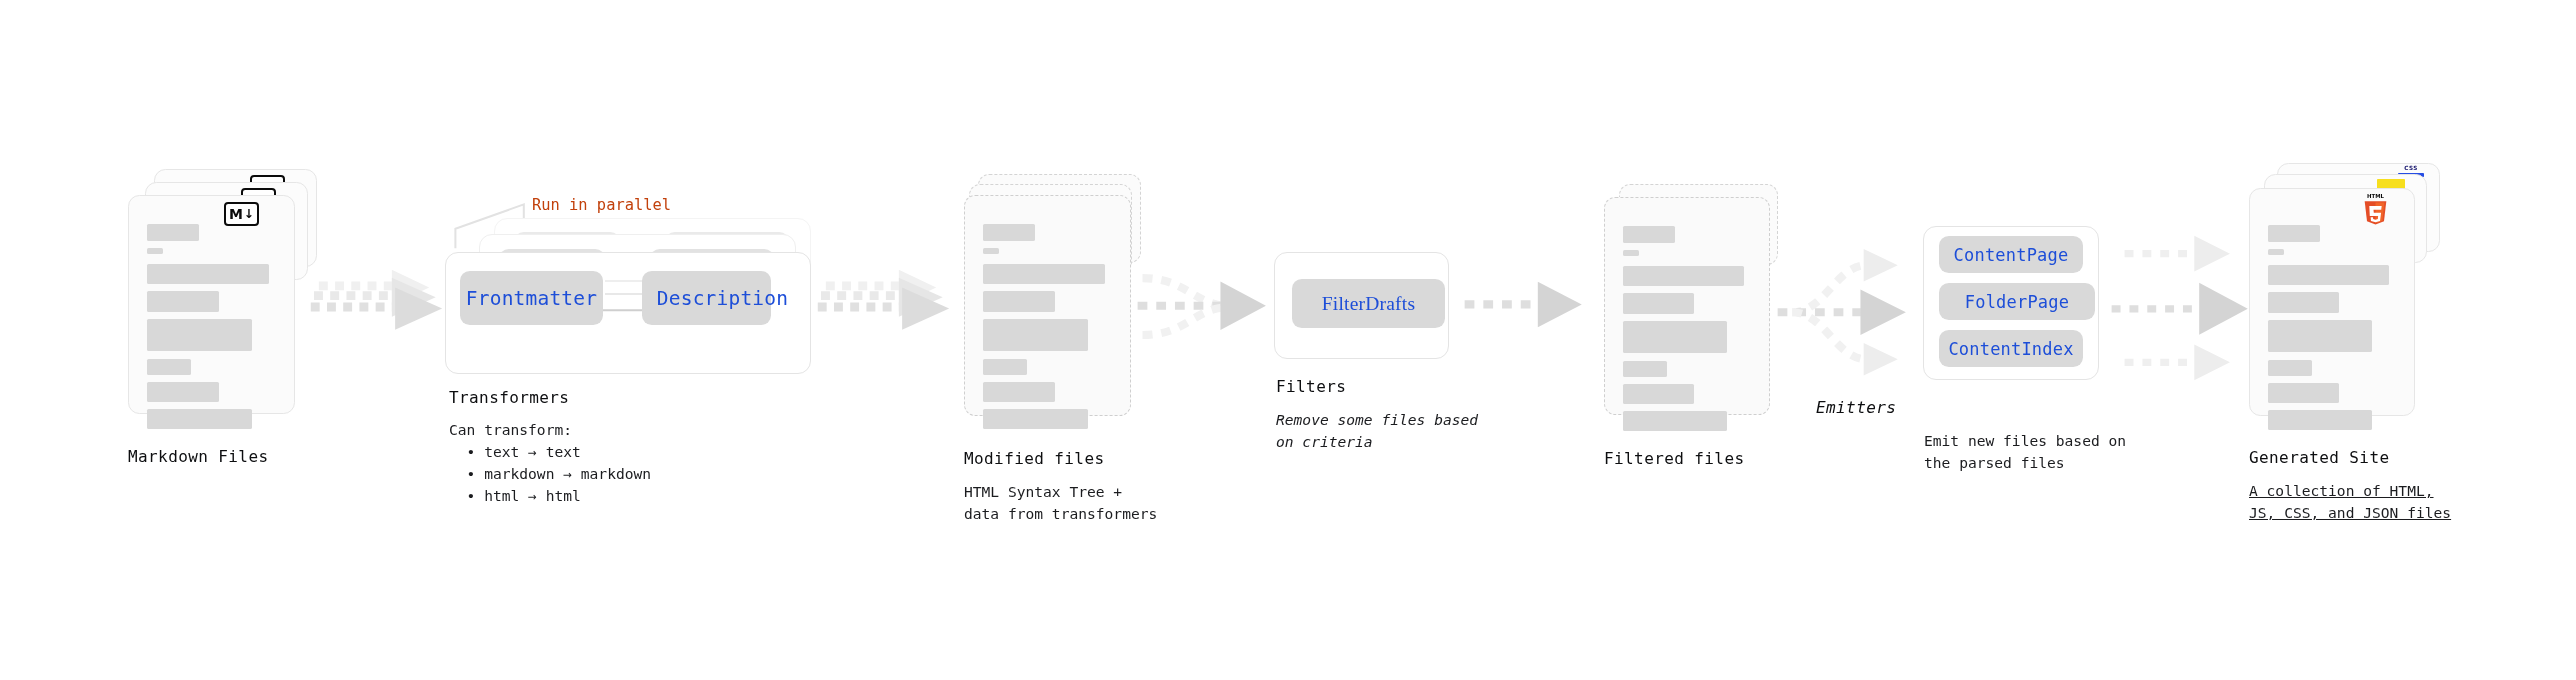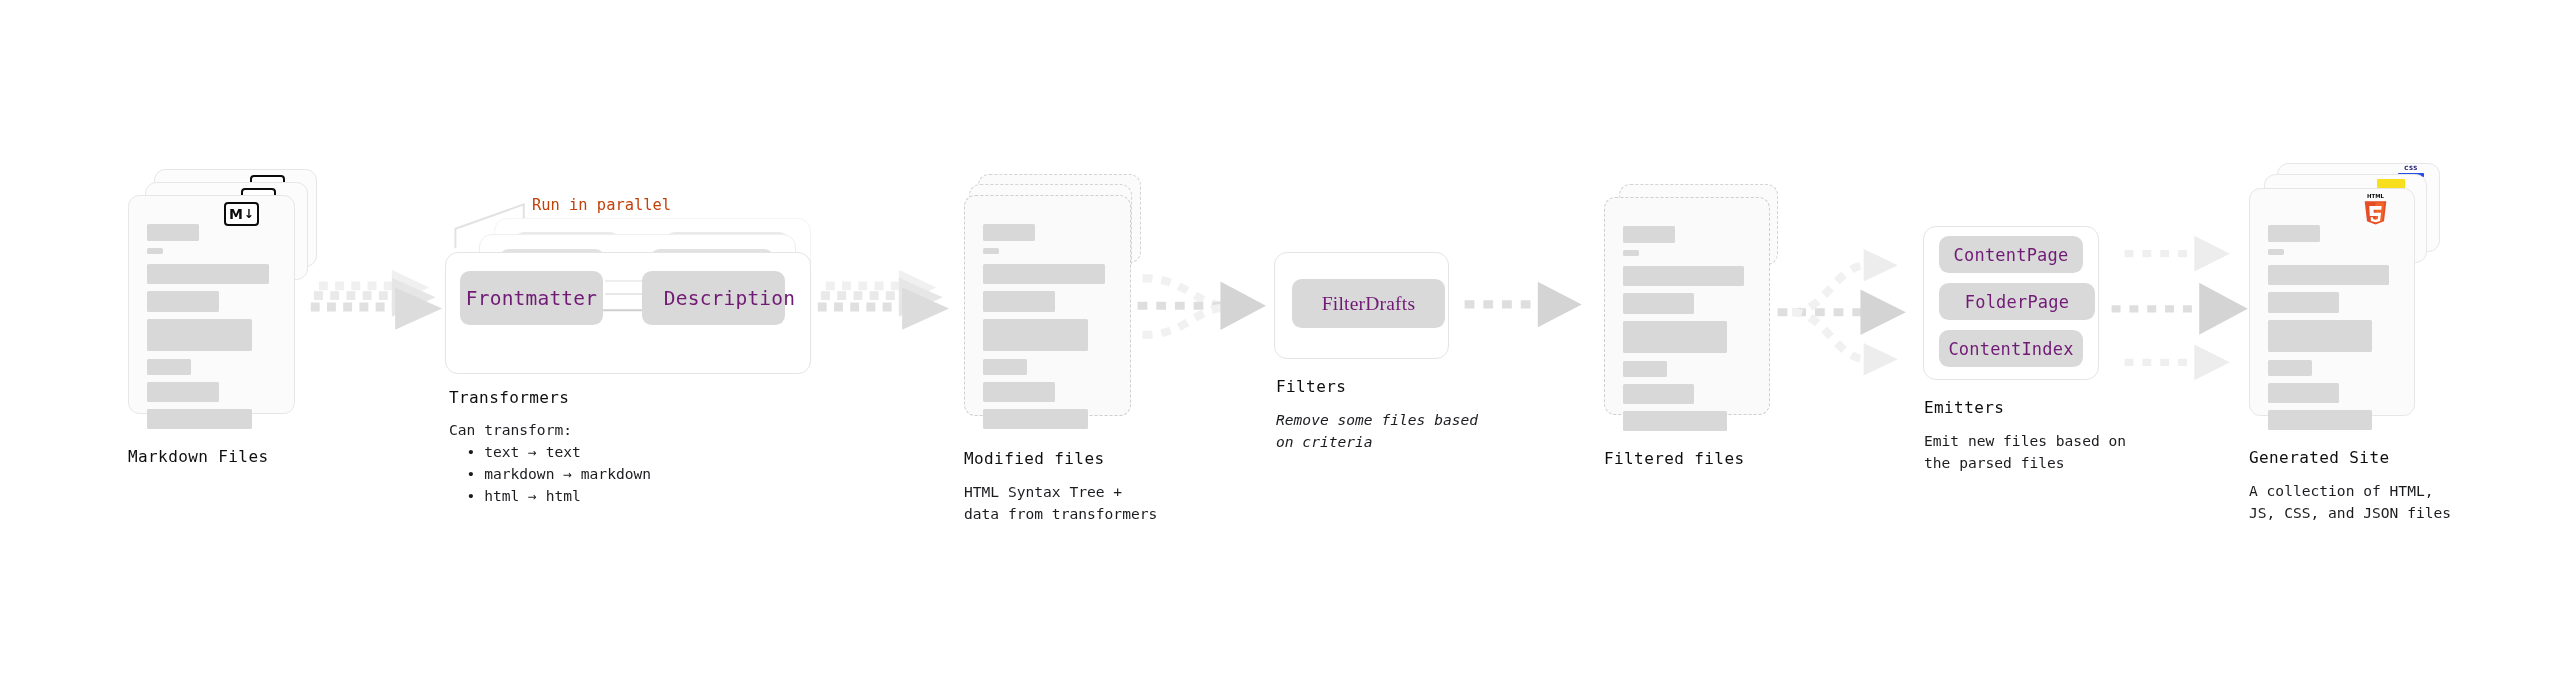--- a/index.html
+++ b/index.html
@@ -52,21 +52,21 @@
   .panel{
     position:absolute;background:#ffffff;border:1.6px solid #e4e4e4;
     border-radius:13px;box-sizing:border-box;
   }
   .panel.ghost1{background:#ffffff;border-color:#efefef;}
   .panel.ghost2{background:#ffffff;border-color:#f4f4f4;}
 
   .pill{
     position:absolute;background:#d9d9d9;border-radius:9.8px;
     display:flex;align-items:center;justify-content:center;
-    font-size:19.5px;letter-spacing:0.2px;color:#701a75;box-sizing:border-box;
+    font-size:19.5px;letter-spacing:0.2px;color:#1d4ed8;box-sizing:border-box;
   }
   .pill.g1{background:#eaeaea;color:transparent;}
   .pill.g2{background:#e2e2e2;color:transparent;}
 
   
   .title{
     position:absolute;font-size:16px;letter-spacing:0.4px;color:#0d0e10;white-space:nowrap;
   }
   .subtitle{
     position:absolute;font-size:14.6px;line-height:22px;color:#1b1c1f;white-space:pre;
@@ -153,21 +153,21 @@
         <line x1="0" y1="22" x2="54" y2="22"></line>
           <polygon points="52,17 62,22 52,27" fill="#e8e8e8" stroke="none"></polygon>
       </g>
       <g stroke="#cfcfcf" stroke-width="2.5" fill="none">
         <line x1="-4" y1="42" x2="56" y2="42"></line>
           <polygon points="54,36 66,42 54,48" fill="#cfcfcf" stroke="none"></polygon>
       </g>
     </svg>
 
     <div class="pill" style="left:460px;top:271px;width:143px;height:54px;">Frontmatter</div>
-    <div class="pill" style="left:642px;top:271px;width:143px;height:54px;padding-left:32px;">Description</div>
+    <div class="pill" style="left:642px;top:271px;width:129px;height:54px;padding-left:32px;">Description</div>
 
     <div class="title" style="left:449px;top:388px;">Transformers</div>
     <div class="subtitle" style="left:449px;top:419px;">Can transform:
   • text → text
   • markdown → markdown
   • html → html</div>
   </div>
 
   <svg class="flow" style="left:821px;top:268px;" width="146" height="65" viewBox="0 0 180 80">
     <g stroke-dasharray="11 9" stroke-width="11" fill="none">
@@ -248,21 +248,21 @@
     <polygon points="108,6 150,26 108,46" fill="#ededed"></polygon>
     <polygon points="104,56 160,84 104,112" fill="#d4d4d4"></polygon>
     <polygon points="108,122 150,142 108,162" fill="#ededed"></polygon>
   </svg>
 
   <div>
     <div class="panel" style="left:1923px;top:226px;width:176px;height:154px;"></div>
     <div class="pill" style="left:1939px;top:236px;width:144px;height:37px;font-size:17px;">ContentPage</div>
     <div class="pill" style="left:1939px;top:283px;width:156px;height:37px;font-size:17px;">FolderPage</div>
     <div class="pill" style="left:1939px;top:330px;width:144px;height:37px;font-size:17px;">ContentIndex</div>
-    <div class="title" style="left:1924px;top:398px;">Emitters</div>
+    <div class="title" style="left:1816px;top:398px;font-style:italic;">Emitters</div>
     <div class="subtitle" style="left:1924px;top:430px;">Emit new files based on
 the parsed files</div>
   </div>
 
   <svg class="flow" style="left:2110px;top:231px;" width="154" height="154" viewBox="0 0 190 190">
     <g fill="none" stroke-width="9" stroke-dasharray="11 11">
       <line x1="18" y1="28" x2="108" y2="28" stroke="#efefef"></line>
       <line x1="2" y1="96" x2="116" y2="96" stroke="#dedede"></line>
       <line x1="18" y1="162" x2="108" y2="162" stroke="#efefef"></line>
     </g>
@@ -295,18 +295,18 @@
     </div>
 
     <svg class="html5" style="left:2361px;top:192px;" viewBox="0 0 36 44">
       <text x="18" y="8" font-family="DejaVu Sans, sans-serif" font-size="7" font-weight="bold" text-anchor="middle" fill="#0b0b0b">HTML</text>
       <path d="M4 12 L7 38 L18 42 L29 38 L32 12 Z" fill="#E44D26"></path>
       <path d="M18 13.5 L18 40.6 L27 37.3 L29.5 13.5 Z" fill="#F16529"></path>
       <path d="M10 18 h16 l-0.6 5 H15.4 l0.4 4 h9.4 l-1.3 10.4 -5.9 1.8 -5.9-1.8 -0.4-4.6 h3.1 l0.2 2.3 3 0.9 3-0.9 0.4-3.9 H10.6 Z" fill="#ffffff"></path>
     </svg>
 
     <div class="title" style="left:2249px;top:448px;">Generated Site</div>
-    <div class="subtitle" style="left:2249px;top:480px;">A collection of HTML,
+    <div class="subtitle" style="left:2249px;top:480px;text-decoration:underline;">A collection of HTML,
 JS, CSS, and JSON files</div>
   </div>
 
 </div>
 
 
 </body></html>

